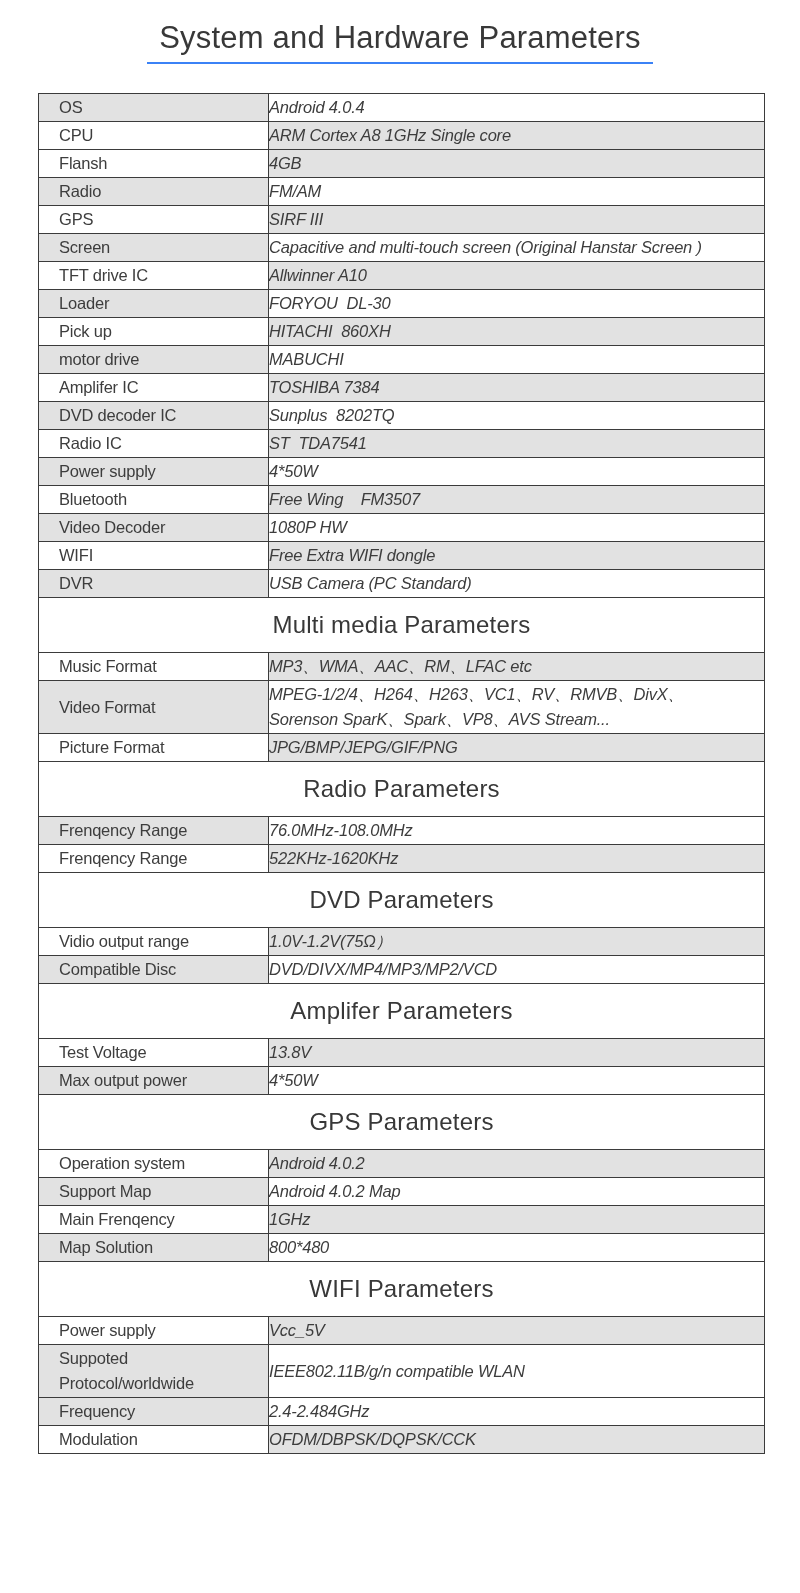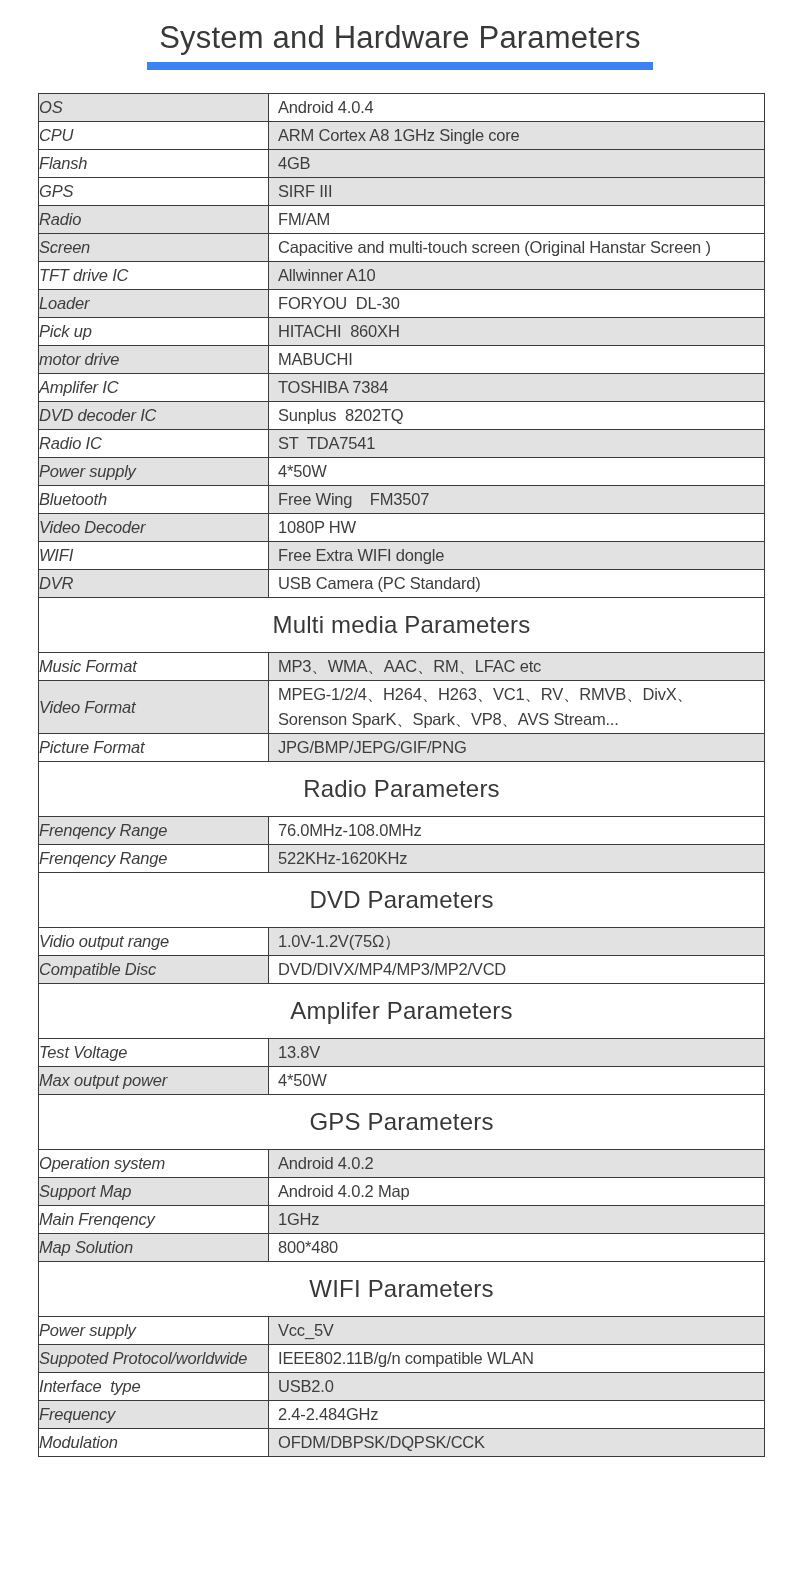--- a/index.html
+++ b/index.html
@@ -19,21 +19,21 @@
     overflow:hidden;
   }
   .title-wrap{ text-align:center; padding-top:20px; }
   .page-title{
     display:inline-block;
     font-size:31px;
     font-weight:400;
     letter-spacing:0.2px;
     color:var(--title);
     padding:0 12px 6px 12px;
-    border-bottom:8px solid #3b82f6;
+    border-bottom:2px solid #3b82f6;
   }
   table.spec{
     position:absolute; left:38px; top:93px;
     width:726px;
     border-collapse:collapse;
     table-layout:fixed;
   }
   table.spec td, table.spec th{
     border:1px solid var(--border);
     vertical-align:middle;
@@ -43,22 +43,22 @@
   tr.data-row td{
     font-size:16.5px;
     letter-spacing:-0.2px;
     line-height:25px;
     padding-top:1px;
     padding-bottom:1px;
     height:27px;
     white-space:pre-wrap;
     word-wrap:break-word;
   }
-  td.label{ padding-left:0; padding-right:3px;font-style:italic; }
-  td.value{ padding-left:9px; padding-right:4px; }
+  td.label{ padding-left:20px; padding-right:3px; }
+  td.value{ padding-left:0; padding-right:4px;font-style:italic; }
   .shaded{ background:var(--shade); }
   tr.header-row th{
     height:55px;
     text-align:center;
     font-size:24px;
     letter-spacing:0.2px;
     color:var(--title);
     background:var(--bg);
   }
   tr.last-row td.value{ border-bottom:none; border-right:none; }
@@ -82,26 +82,26 @@
       </tr>
       <tr class="data-row">
         <td class="label">CPU</td>
         <td class="value shaded">ARM Cortex A8 1GHz Single core</td>
       </tr>
       <tr class="data-row">
         <td class="label">Flansh</td>
         <td class="value shaded">4GB</td>
       </tr>
       <tr class="data-row">
+        <td class="label shaded">Radio</td>
+        <td class="value">FM/AM</td>
+      </tr>
+      <tr class="data-row">
         <td class="label">GPS</td>
         <td class="value shaded">SIRF III</td>
-      </tr>
-      <tr class="data-row">
-        <td class="label shaded">Radio</td>
-        <td class="value">FM/AM</td>
       </tr>
       <tr class="data-row">
         <td class="label shaded">Screen</td>
         <td class="value">Capacitive and multi-touch screen (Original Hanstar Screen )</td>
       </tr>
       <tr class="data-row">
         <td class="label">TFT drive IC</td>
         <td class="value shaded">Allwinner A10</td>
       </tr>
       <tr class="data-row">
@@ -219,24 +219,20 @@
       <tr class="header-row">
         <th colspan="2">WIFI Parameters</th>
       </tr>
       <tr class="data-row">
         <td class="label">Power supply</td>
         <td class="value shaded">Vcc_5V</td>
       </tr>
       <tr class="data-row">
         <td class="label shaded">Suppoted Protocol/worldwide</td>
         <td class="value">IEEE802.11B/g/n compatible WLAN</td>
-      </tr>
-      <tr class="data-row">
-        <td class="label">Interface  type</td>
-        <td class="value shaded">USB2.0</td>
       </tr>
       <tr class="data-row">
         <td class="label shaded">Frequency</td>
         <td class="value">2.4-2.484GHz</td>
       </tr>
       <tr class="data-row">
         <td class="label">Modulation</td>
         <td class="value shaded">OFDM/DBPSK/DQPSK/CCK</td>
       </tr>
     </tbody>

